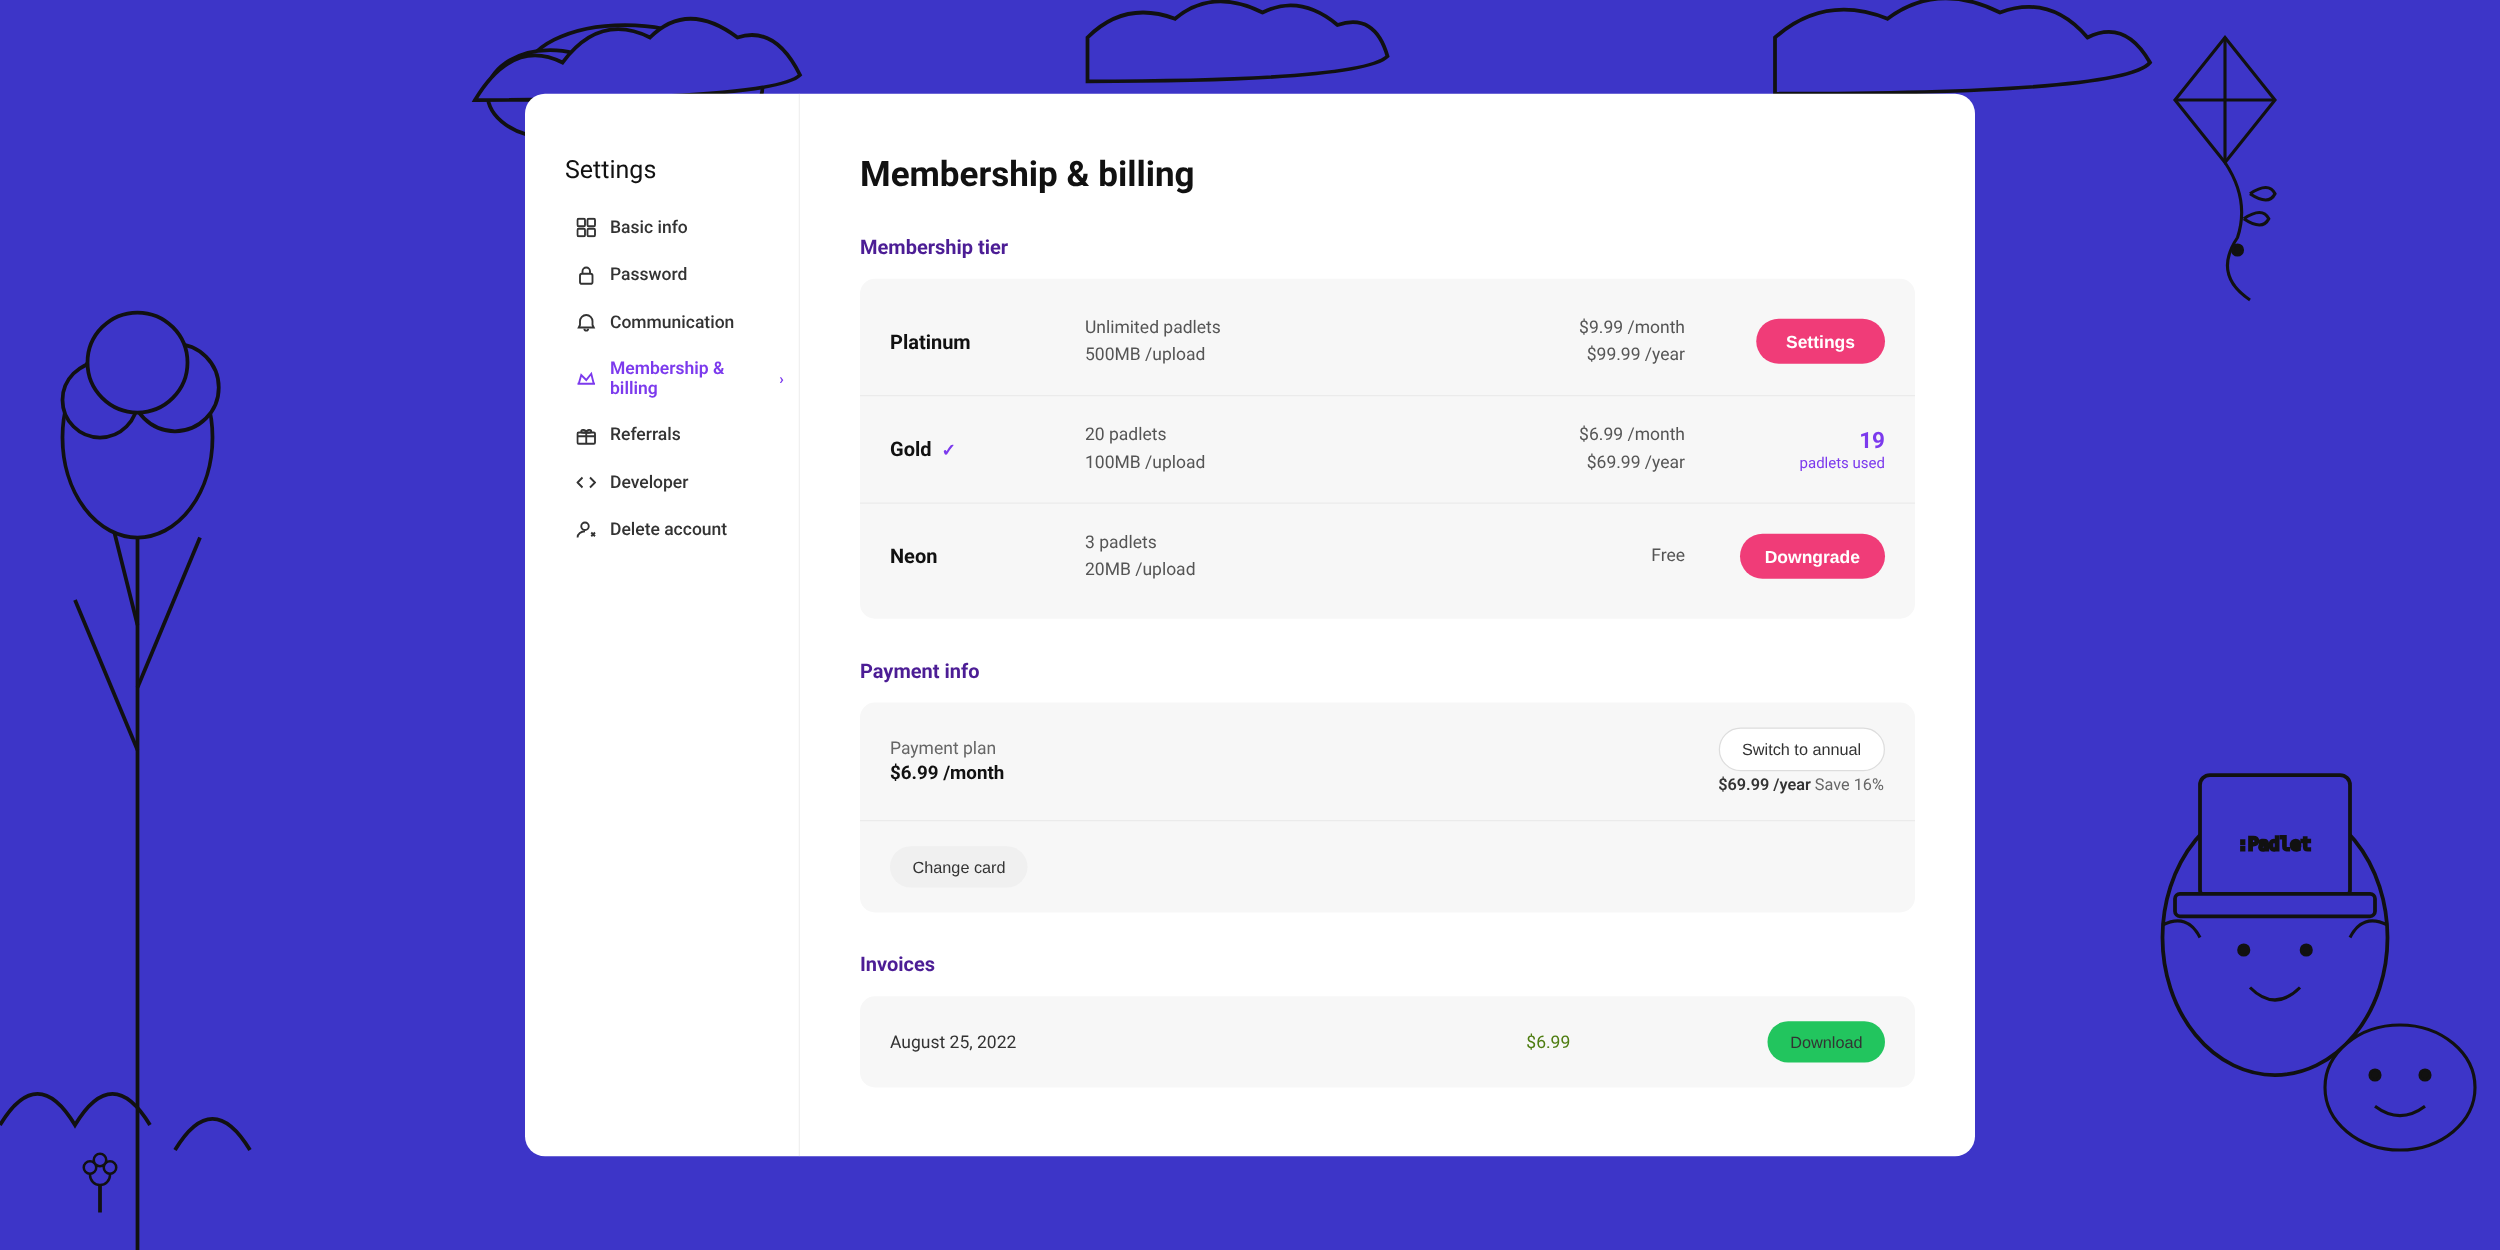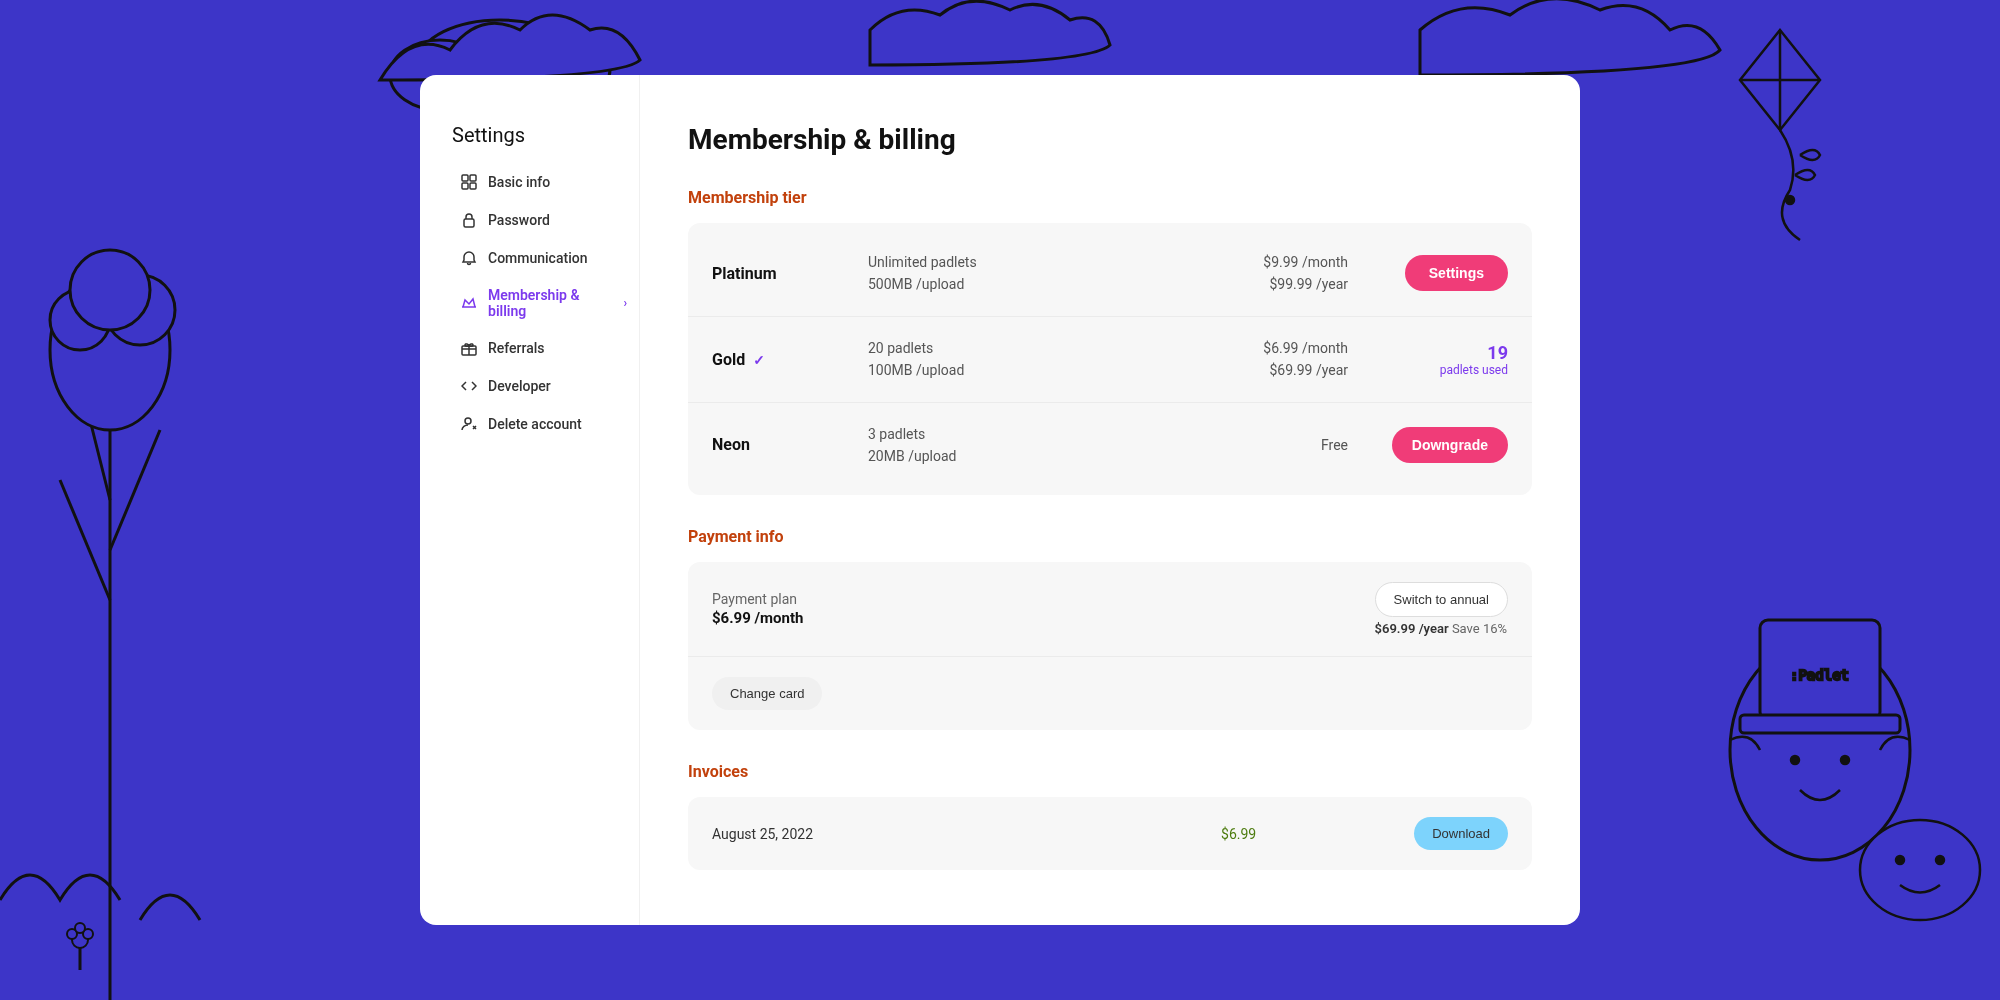--- a/index.html
+++ b/index.html
@@ -97,21 +97,21 @@
     .page-title {
       font-size: 28px;
       font-weight: 700;
       color: #111;
       margin-bottom: 32px;
     }
 
     .section-title {
       font-size: 16px;
       font-weight: 700;
-      color: #c2410c;
+      color: #4c1d95;
       margin-bottom: 16px;
     }
 
     
     .tier-card {
       background: #f7f7f7;
       border-radius: 12px;
       padding: 8px 0;
       margin-bottom: 32px;
     }
@@ -303,21 +303,21 @@
     }
 
     .invoice-amount {
       font-size: 14px;
       color: #4d7c0f;
       flex: 1;
       text-align: center;
     }
 
     .btn-download {
-      background: #7dd3fc;
+      background: #22c55e;
       color: #333;
       border: none;
       border-radius: 20px;
       padding: 9px 18px;
       font-size: 13px;
       font-weight: 500;
       cursor: pointer;
     }
 
     

